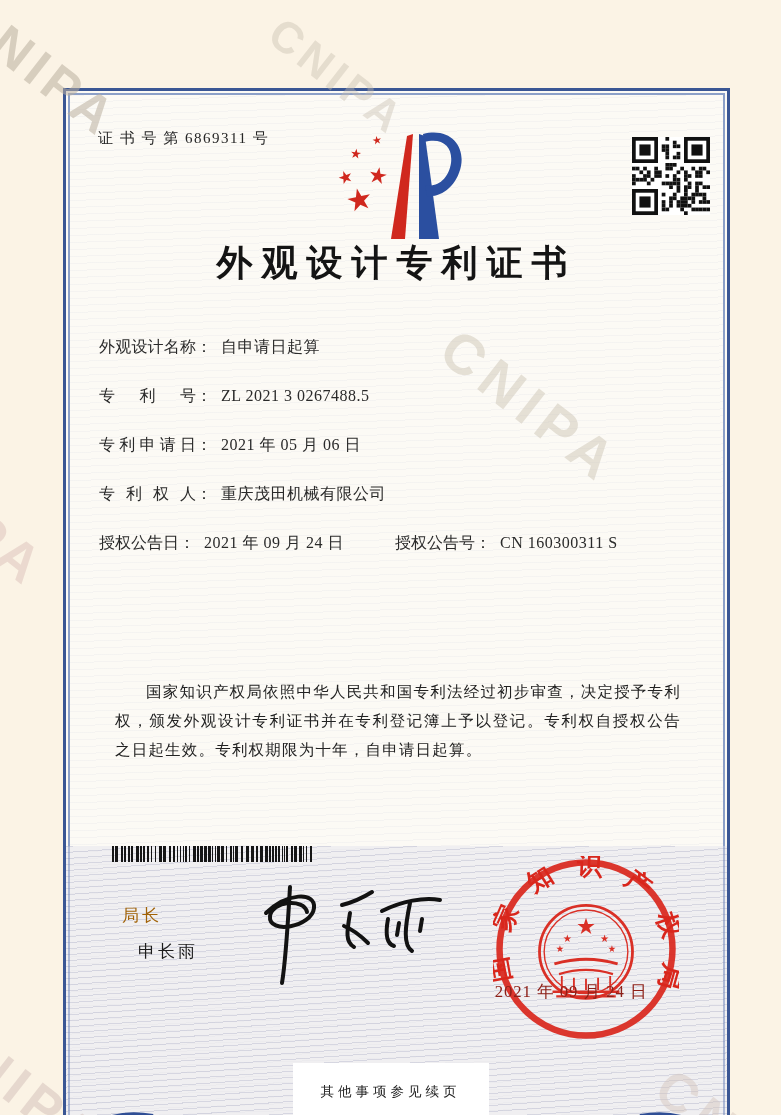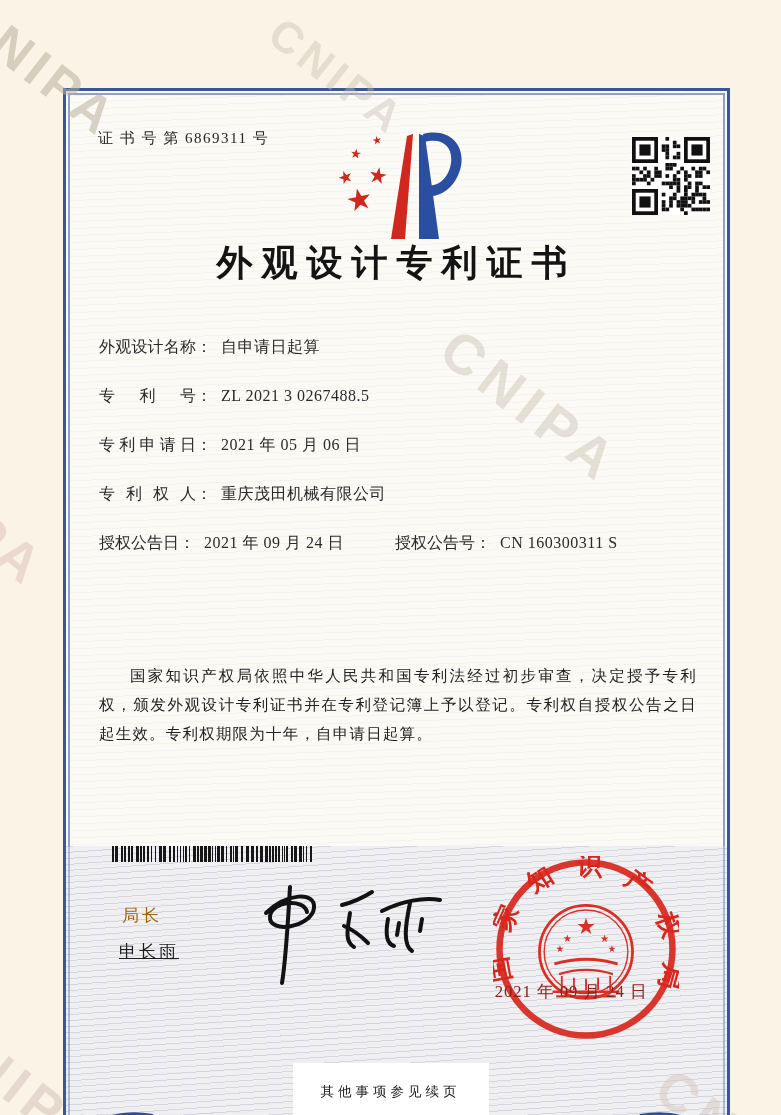--- a/index.html
+++ b/index.html
@@ -30,28 +30,28 @@
          font-size:36px;font-weight:bold;letter-spacing:9px;color:#141414;}
   
   .fields{position:absolute;left:33px;top:246px;right:26px;font-size:16px;color:#2a2a2a;}
   .frow{height:49px;line-height:20px;white-space:nowrap;}
   .flabel{display:inline-block;width:97px;text-align:justify;text-align-last:justify;vertical-align:top;}
   .fvalue{margin-left:9px;white-space:pre-wrap;letter-spacing:0.5px;}
   .grant .g1{display:inline-block;width:292px;}
   
   .paras{position:absolute;left:33px;top:570px;width:598px;font-size:15.5px;line-height:29px;
          text-align:justify;color:#222;letter-spacing:1.2px;}
-  .paras p{margin:0;text-indent:2em;}
+  .paras p{margin:16px;text-indent:2em;}
   
   .barcode{position:absolute;left:46px;top:755px;width:208px;height:16px;display:flex;align-items:stretch;}
   .barcode div{background:#161616;}
   .sig-title{position:absolute;left:56px;top:813px;font-size:17px;letter-spacing:3px;
              font-family:"Liberation Sans","DejaVu Sans",sans-serif;color:#a16207;}
-  .sig-name{position:absolute;left:53px;top:849px;font-size:17px;letter-spacing:3px;
-            font-family:"Liberation Sans","DejaVu Sans",sans-serif;color:#1c1c1c;text-decoration:underline;}
+  .sig-name{position:absolute;left:72px;top:849px;font-size:17px;letter-spacing:3px;
+            font-family:"Liberation Sans","DejaVu Sans",sans-serif;color:#1c1c1c;}
   .sig-svg{position:absolute;left:160px;top:790px;}
   .seal{position:absolute;left:427px;top:765px;width:186px;height:186px;}
   
   .page-info{position:absolute;left:0;right:0;top:938px;text-align:center;font-size:13px;
              letter-spacing:2px;color:#2b2b2b;}
   .flourish{position:absolute;bottom:-5px;left:-5px;}
   .flourish.right{left:auto;right:-5px;transform:scaleX(-1);}
   .cont-box{position:absolute;left:50%;top:1063px;transform:translateX(-50%);z-index:2;
             background:#ffffff;padding:20px 28px;font-size:13.5px;letter-spacing:4px;color:#222;}
 </style>

